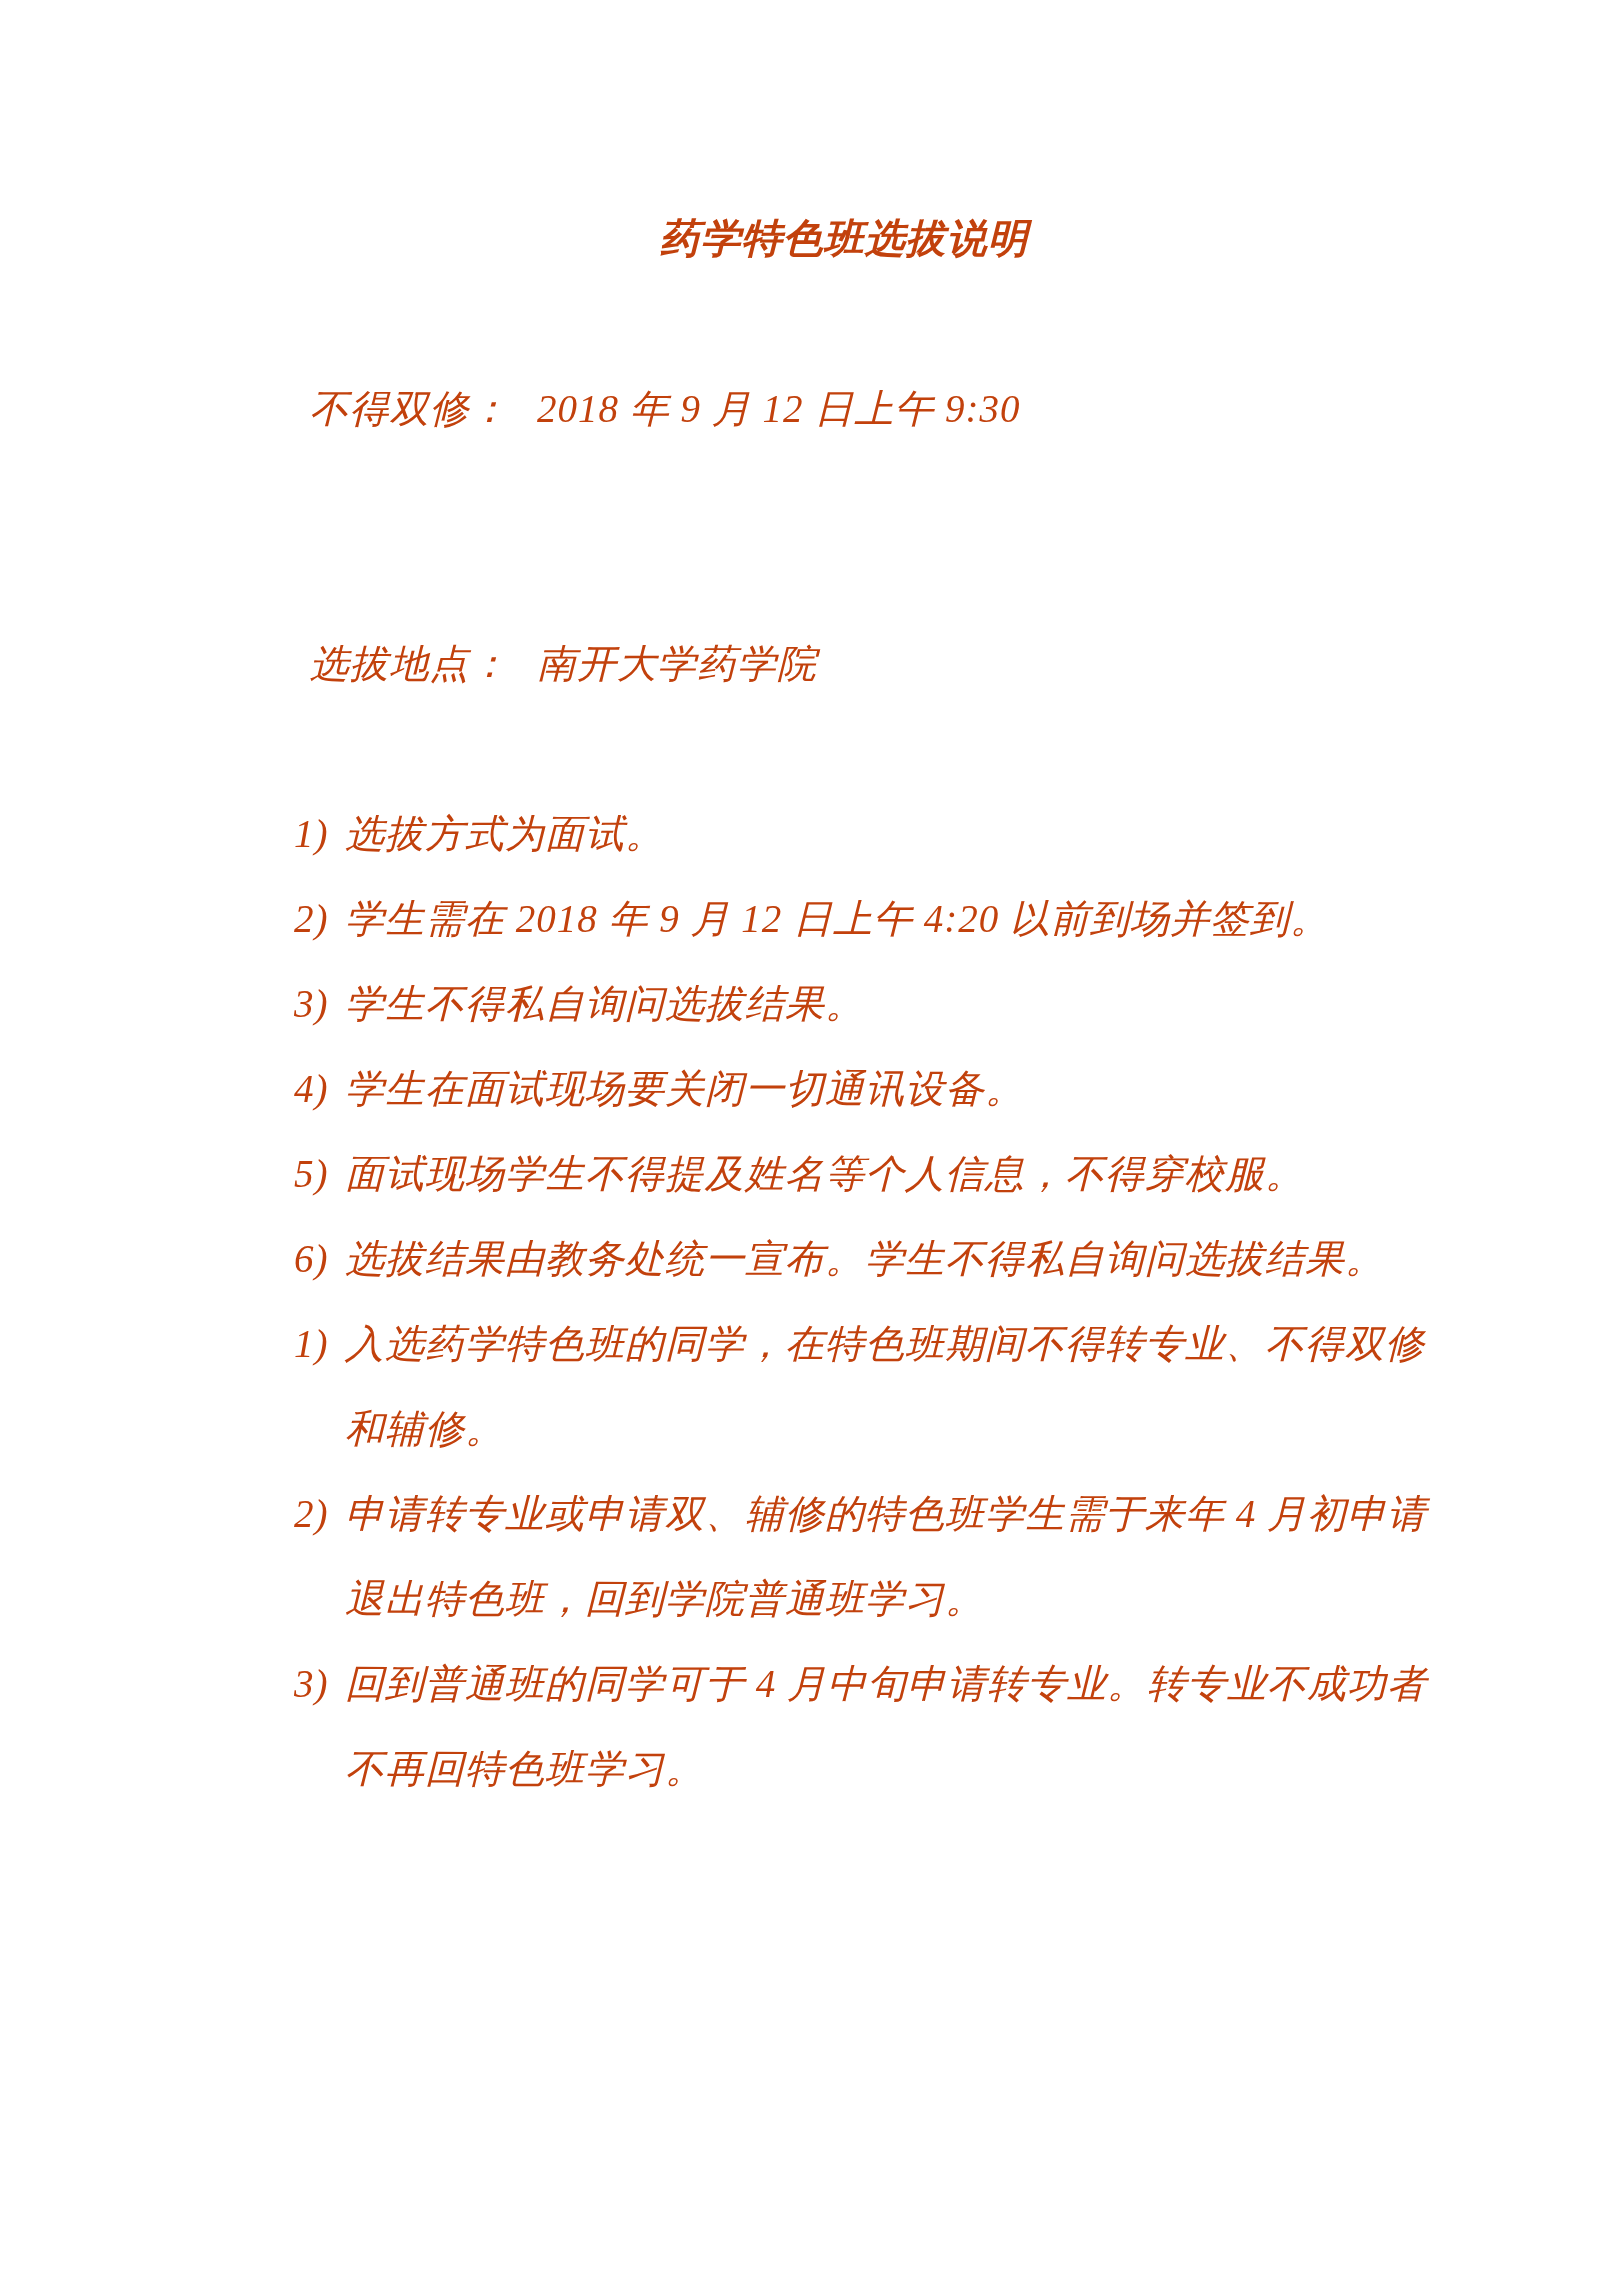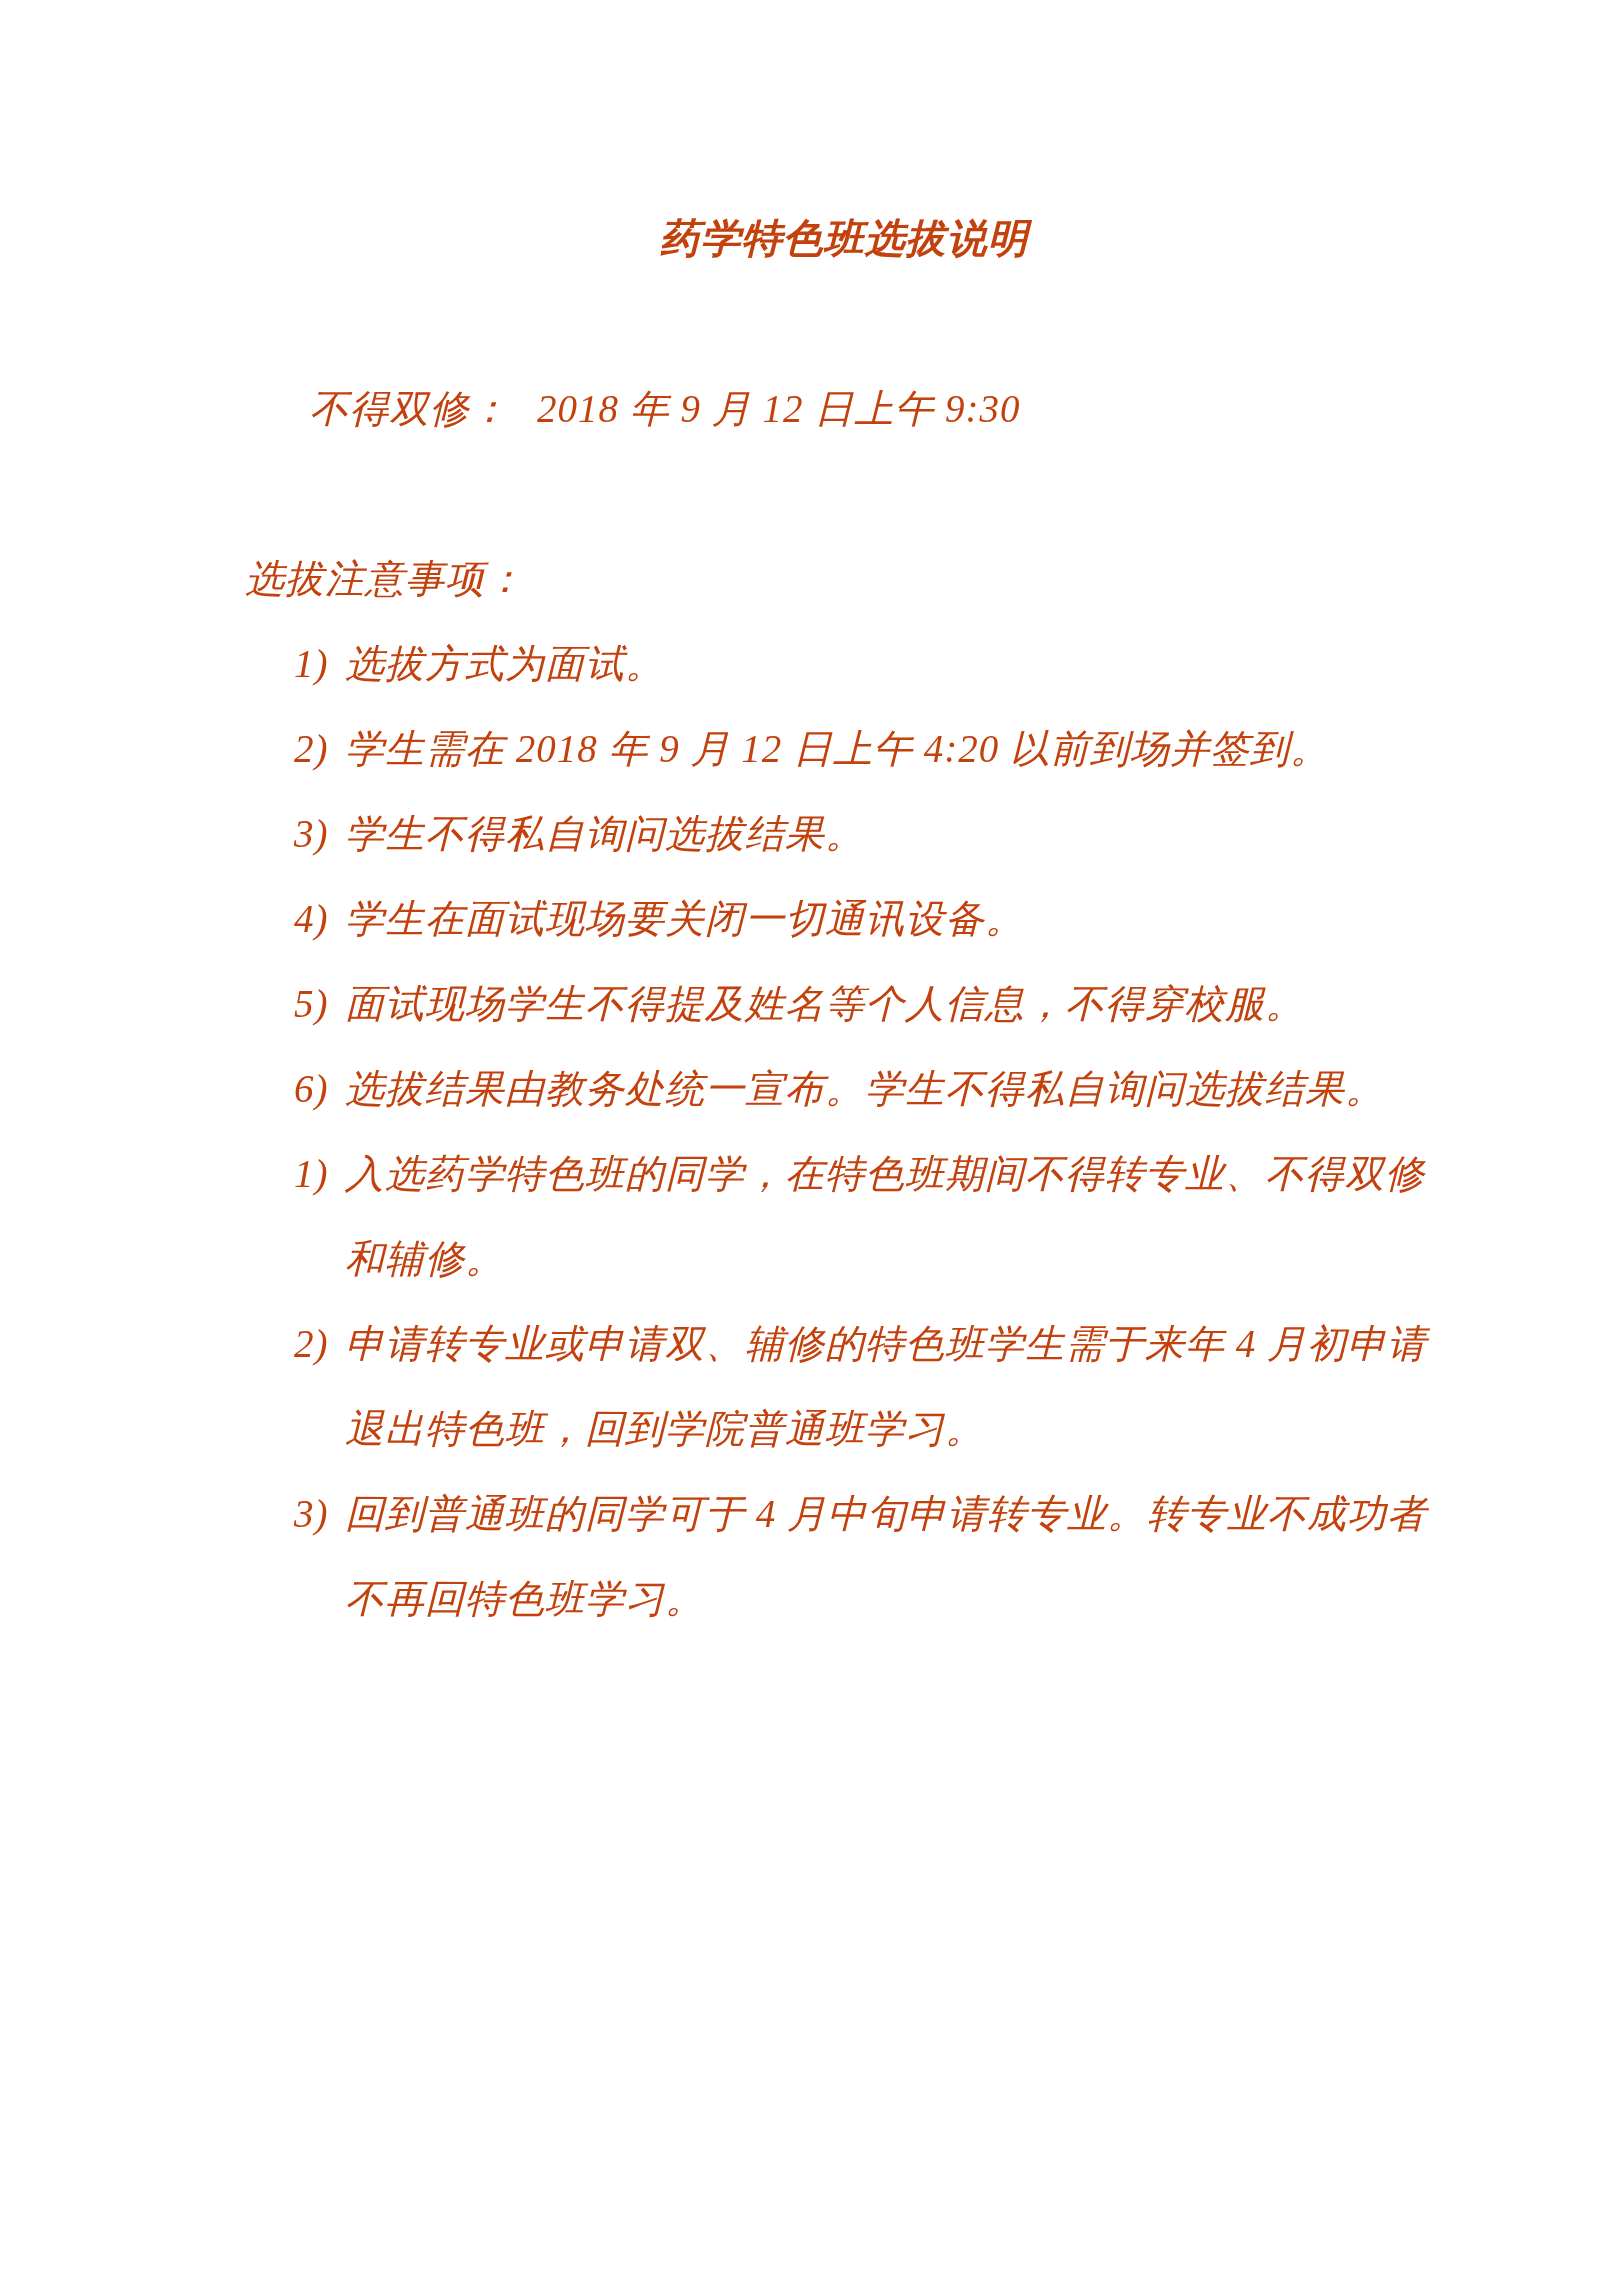--- a/index.html
+++ b/index.html
@@ -69,22 +69,24 @@
 <div class="page">
   <div class="doc">
 
     <div class="title">药学特色班选拔说明</div>
 
 
     <div class="meta-row">
       <span class="meta-label">不得双修：</span><span class="meta-value">2018 年 9 月 12 日上午 9:30</span>
     </div>
 
+    <div class="meta-row">
+      <span class="meta-label">选拔地点：</span><span class="meta-value">南开大学药学院</span>
+    </div>
 
-    <div class="section-heading">选拔注意事项：</div>
 
     <div class="list-item">
       <span class="item-num">1)</span>
       <span class="item-text">选拔方式为面试。</span>
     </div>
 
     <div class="list-item">
       <span class="item-num">2)</span>
       <span class="item-text">学生需在 2018 年 9 月 12 日上午 4:20 以前到场并签到。</span>
     </div>

